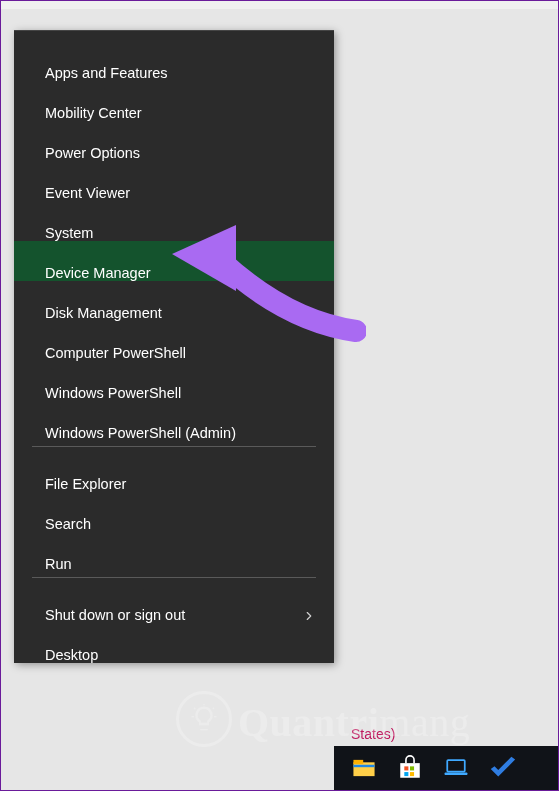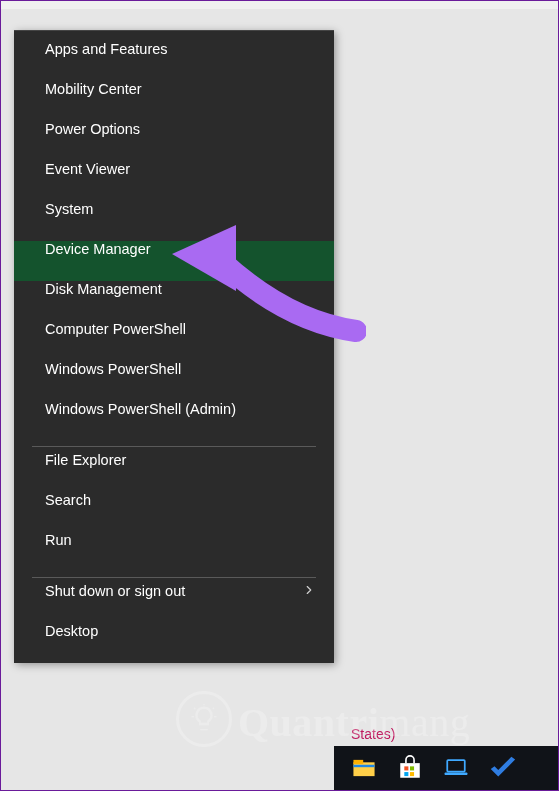--- a/index.html
+++ b/index.html
@@ -15,21 +15,21 @@
     background:#f0f0f0;
   }
   .menu{
     position:absolute; top:29px; left:13px; width:320px;
     background:#2b2b2b; color:#fff; font-size:14.5px;
     box-shadow:2px 2px 8px rgba(0,0,0,0.35);
     border-top:1px solid #454545;
     padding-top:10px;
   }
   .menu .item{
-    display:flex; align-items:flex-start; justify-content:space-between;
+    display:flex; align-items:flex-end; justify-content:space-between;
     height:40px; padding:0 18px 0 31px;
     white-space:nowrap;
     cursor:default;
   }
   .menu .item.hover{ background:#14532d; }
   .menu .sep{
     height:1px; background:#5a5a5a;
     margin:5px 18px 5px 18px;
   }
   .chevron-right-icon{

